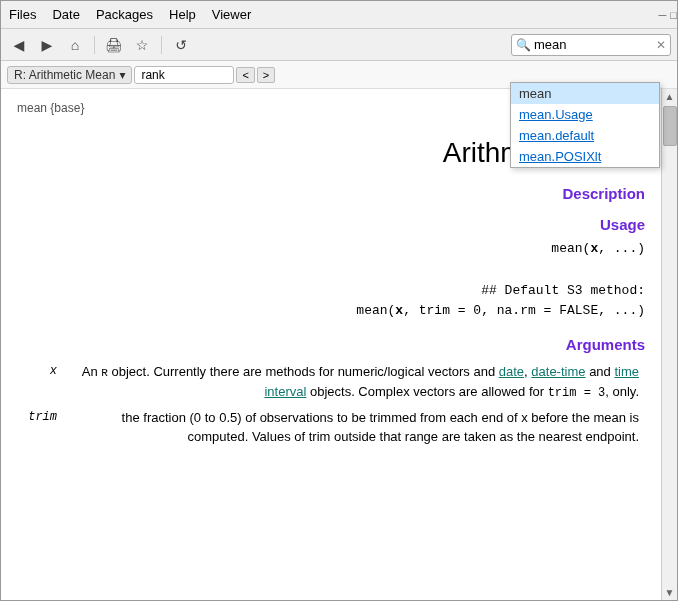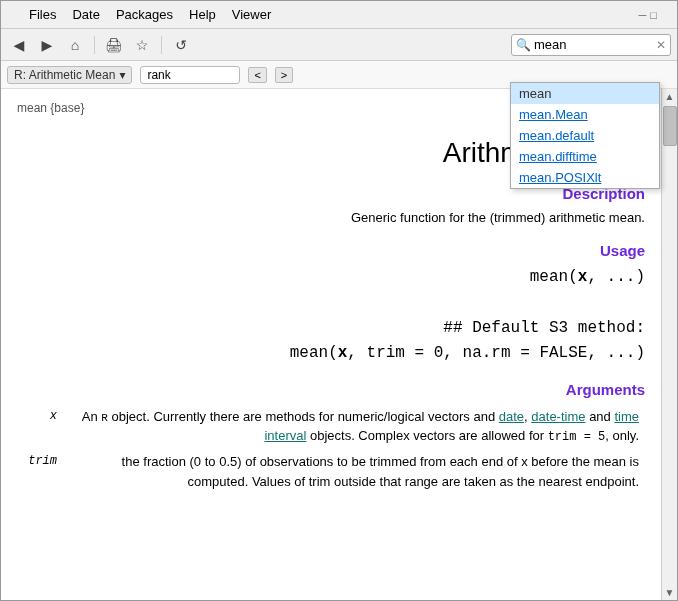--- a/index.html
+++ b/index.html
@@ -1,34 +1,34 @@
 <!DOCTYPE html>
 <html><head>
   <meta charset="utf-8">
   <style>
     * { box-sizing: border-box; margin: 0; padding: 0; }
     body { font-family: Arial, sans-serif; font-size: 13px; background: #f0f0f0; width: 678px; height: 601px; overflow: hidden; }
 
     .window { width: 678px; height: 601px; border: 1px solid #999; background: #fff; display: flex; flex-direction: column; }
 
     
-    .menubar { background: #f0f0f0; border-bottom: 1px solid #ccc; display: flex; align-items: center; padding: 2px 20px; height: 28px; }
+    .menubar { background: #f0f0f0; border-bottom: 1px solid #ccc; display: flex; align-items: center; padding: 2px 0; height: 28px; }
     .menubar-item { padding: 3px 8px; cursor: pointer; font-size: 13px; color: #000; }
 
     
     .toolbar { background: #f0f0f0; border-bottom: 1px solid #ccc; display: flex; align-items: center; padding: 3px 6px; height: 32px; gap: 4px; }
     .toolbar-btn { width: 24px; height: 22px; border: 1px solid transparent; background: transparent; cursor: pointer; display: flex; align-items: center; justify-content: center; font-size: 14px; color: #444; border-radius: 2px; }
     .toolbar-sep { width: 1px; height: 18px; background: #ccc; margin: 0 3px; }
     .search-box { margin-left: auto; display: flex; align-items: center; border: 1px solid #aaa; background: #fff; border-radius: 3px; padding: 1px 4px; height: 22px; }
     .search-box input { border: none; outline: none; font-size: 13px; width: 120px; }
     .search-icon { color: #888; margin-right: 3px; font-size: 12px; }
     .search-clear { color: #888; cursor: pointer; font-size: 12px; margin-left: 2px; }
 
     
-    .addressbar { background: #f8f8f8; border-bottom: 1px solid #ddd; display: flex; align-items: center; padding: 3px 6px; height: 28px; gap: 8px; }
+    .addressbar { background: #f8f8f8; border-bottom: 1px solid #ddd; display: flex; align-items: center; padding: 3px 6px; height: 28px; gap: 2px; }
     .addr-label { font-size: 12px; color: #333; background: #e8e8e8; border: 1px solid #bbb; border-radius: 3px; padding: 1px 6px; cursor: pointer; display: flex; align-items: center; gap: 4px; }
     .addr-input { border: 1px solid #bbb; border-radius: 3px; padding: 1px 6px; font-size: 12px; width: 100px; background: #fff; }
     .addr-nav-btn { border: 1px solid #bbb; background: #e8e8e8; cursor: pointer; padding: 1px 5px; font-size: 11px; border-radius: 2px; }
 
     
     .autocomplete { position: absolute; top: 82px; right: 18px; width: 150px; background: #fff; border: 1px solid #aaa; box-shadow: 2px 2px 6px rgba(0,0,0,0.2); z-index: 100; }
     .autocomplete-item { padding: 3px 8px; font-size: 13px; cursor: pointer; color: #333; }
     .autocomplete-item:first-child { background: #cce8ff; }
     .autocomplete-item.link { color: #0066cc; }
 
@@ -41,21 +41,21 @@
 
     
     .help-header { font-size: 12px; color: #555; margin-bottom: 10px; display: flex; justify-content: space-between; align-items: baseline; }
 
     .page-title { font-size: 28px; font-weight: normal; color: #000; margin: 22px 0 16px 0; }
 
     .section-heading { font-size: 15px; font-weight: bold; color: #6d28d9; margin: 14px 0 6px 0; }
 
     .section-text { font-size: 13px; color: #000; line-height: 1.5; margin-bottom: 8px; }
 
-    .code-block { font-family: 'Courier New', monospace; font-size: 16px; background: transparent; color: #000; margin: 6px 0; line-height: 1.6; }
+    .code-block { font-family: 'Courier New', monospace; font-size: 13px; background: transparent; color: #000; margin: 6px 0; line-height: 1.6; }
     .code-inline { font-family: 'Courier New', monospace; font-size: 12px; background: transparent; }
 
     .link { color: #0f766e; text-decoration: underline; cursor: pointer; }
 
     .args-table { width: 100%; border-collapse: collapse; margin-top: 6px; }
     .args-table td { vertical-align: top; padding: 3px 6px 3px 0; font-size: 13px; line-height: 1.5; }
     .args-table td:first-child { font-family: 'Courier New', monospace; font-size: 12px; color: #000; width: 50px; padding-right: 10px; }
   </style>
 </head>
 <body>
@@ -97,54 +97,52 @@
       <span>R: Arithmetic Mean</span>
       <span>▾</span>
     </div>
     <input class="addr-input" type="text" value="rank" style="">
     <button class="addr-nav-btn">&lt;</button>
     <button class="addr-nav-btn">&gt;</button>
   </div>
 
   <div class="autocomplete">
     <div class="autocomplete-item">mean</div>
-    <div class="autocomplete-item link">mean.Mean</div>
+    <div class="autocomplete-item link">mean.Usage</div>
     <div class="autocomplete-item link">mean.default</div>
-    <div class="autocomplete-item link">mean.difftime</div>
     <div class="autocomplete-item link">mean.POSIXlt</div>
   </div>
 
   <div class="content-area">
     <div class="content-main">
 
       <div class="help-header">
         <span>mean {base}</span>
         <span>R Do</span>
       </div>
 
       <h1 class="page-title">Arithmetic Mean</h1>
 
       <div class="section-heading">Description</div>
-      <p class="section-text">Generic function for the (trimmed) arithmetic mean.</p>
 
       <div class="section-heading">Usage</div>
       <div class="code-block">
         <div>mean(<strong>x</strong>, ...)</div>
         <div>&nbsp;</div>
         <div>## Default S3 method:</div>
         <div>mean(<strong>x</strong>, trim = 0, na.rm = FALSE, ...)</div>
       </div>
 
       <div class="section-heading">Arguments</div>
       <table class="args-table">
         <tbody>
             <tr>
           <td><em>x</em></td>
           <td>
-            An <span style="font-family: 'Courier New', monospace; font-size:11px; color:#000;">R</span> object. Currently there are methods for numeric/logical vectors and <span class="link">date</span>, <span class="link">date-time</span> and <span class="link">time interval</span> objects. Complex vectors are allowed for <span class="code-inline">trim = 5</span>, only.
+            An <span style="font-family: 'Courier New', monospace; font-size:11px; color:#000;">R</span> object. Currently there are methods for numeric/logical vectors and <span class="link">date</span>, <span class="link">date-time</span> and <span class="link">time interval</span> objects. Complex vectors are allowed for <span class="code-inline">trim = 3</span>, only.
           </td>
         </tr>
         <tr>
           <td><em>trim</em></td>
           <td>the fraction (0 to 0.5) of observations to be trimmed from each end of x before the mean is computed. Values of trim outside that range are taken as the nearest endpoint.</td>
         </tr>
       </tbody>
         </table>
 
     </div>

